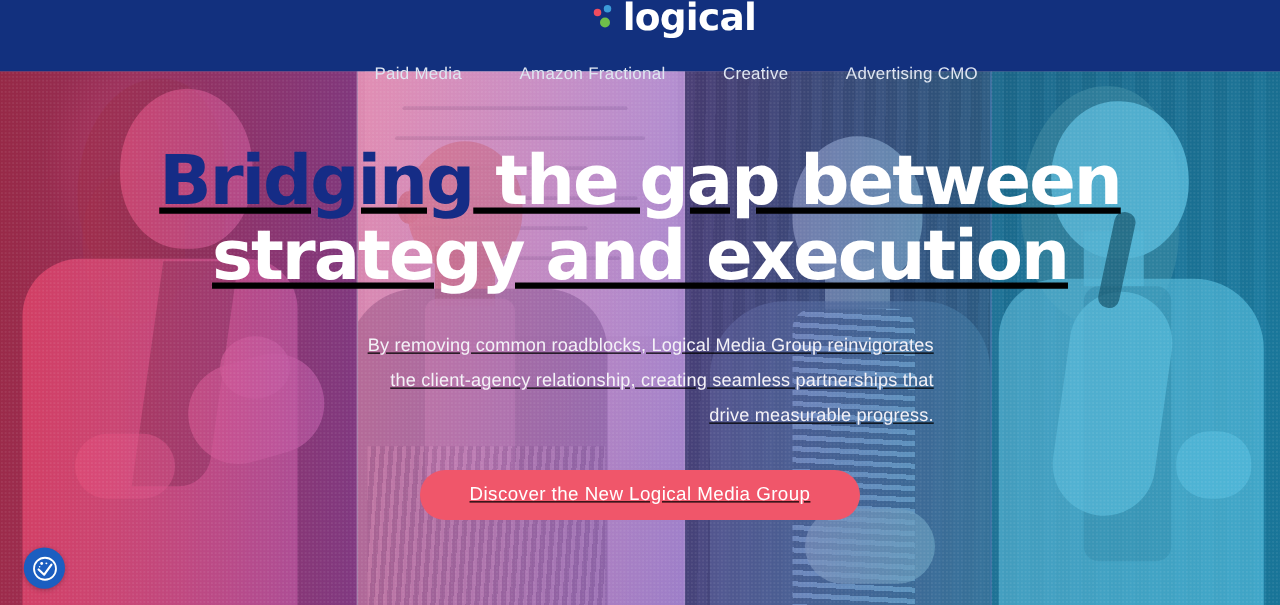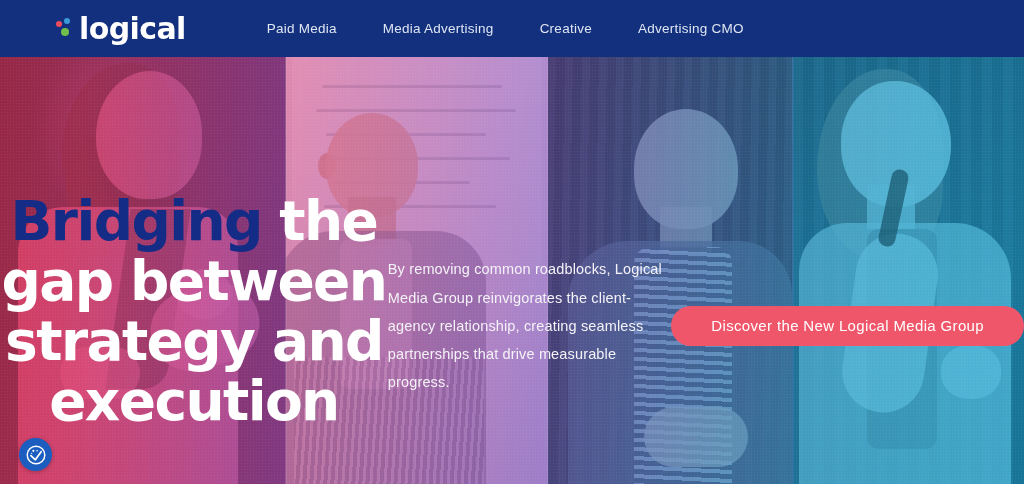--- a/index.html
+++ b/index.html
@@ -9,20 +9,21 @@
     background:#ffffff;
   }
   .page { position:relative; width:1024px; height:484px; overflow:hidden; }
 
   
   .header {
     position:absolute; top:0; left:0; width:1024px; height:57px;
     background:#12307e;
     display:flex; align-items:center;
     z-index:40;
+    flex-direction:column;
   }
   .logo {
     display:flex; align-items:center;
     margin-left:56px; height:57px;
   }
   .logo-dots {
     position:relative; width:20px; height:24px; margin-right:3px;
   }
   .logo-dots i { position:absolute; border-radius:50%; display:block; }
   .dot-a { width:6px; height:6px; background:#ef4c5e; left:0px;  top:4px; }
@@ -161,32 +162,33 @@
   
   .halftone { position:absolute; inset:0; pointer-events:none;
     background-image:radial-gradient(rgba(255,255,255,.13) 0.8px, transparent 0.9px);
     background-size:3px 3px; opacity:.55; }
   
   .seam { position:absolute; top:0; bottom:0; width:2px; pointer-events:none; }
 
   
   .hero-content {
     position:absolute; inset:0; z-index:20;
-    display:flex; flex-direction:row; align-items:center;
-    padding-top:83px;
+    display:flex; flex-direction:column; align-items:center;
+    padding-top:58px;
+    text-decoration:underline;
   }
   .headline {
     font-family:"DejaVu Sans", sans-serif;
     font-weight:700; font-size:55px; line-height:1.09;
     letter-spacing:-1.6px; text-align:center; color:#ffffff;
     max-width:900px;
   }
   .headline .hl-accent { color:#152c86; }
   .subtext {
-    margin-top:28px; text-align:left; color:#f4f2f7;
+    margin-top:28px; text-align:right; color:#f4f2f7;
     font-size:14.5px; line-height:1.95; font-weight:400;
     letter-spacing:0.15px; max-width:470px;
   }
   .cta {
     margin-top:28px;
     background:#f0566a; color:#ffffff;
     border:none; border-radius:30px;
     padding:0 40px; height:40px; line-height:40px;
     font-size:15px; font-weight:400; letter-spacing:0.35px;
     font-family:"Liberation Sans", sans-serif;
@@ -213,21 +215,21 @@
       <span class="logo-dots">
         <i class="dot-a"></i>
         <i class="dot-b"></i>
         <i class="dot-c"></i>
       </span>
       <span class="logo-word">logical</span>
     </a>
 
     <nav class="nav">
       <span class="nav-item">Paid Media</span>
-      <span class="nav-item">Media Advertising</span>
+      <span class="nav-item">Amazon Fractional</span>
       <span class="nav-item">Creative</span>
       <span class="nav-item">Advertising CMO</span>
     </nav>
   </div>
 
   <div class="hero">
 
     <div class="panels">
 
       <div class="panel p1">

